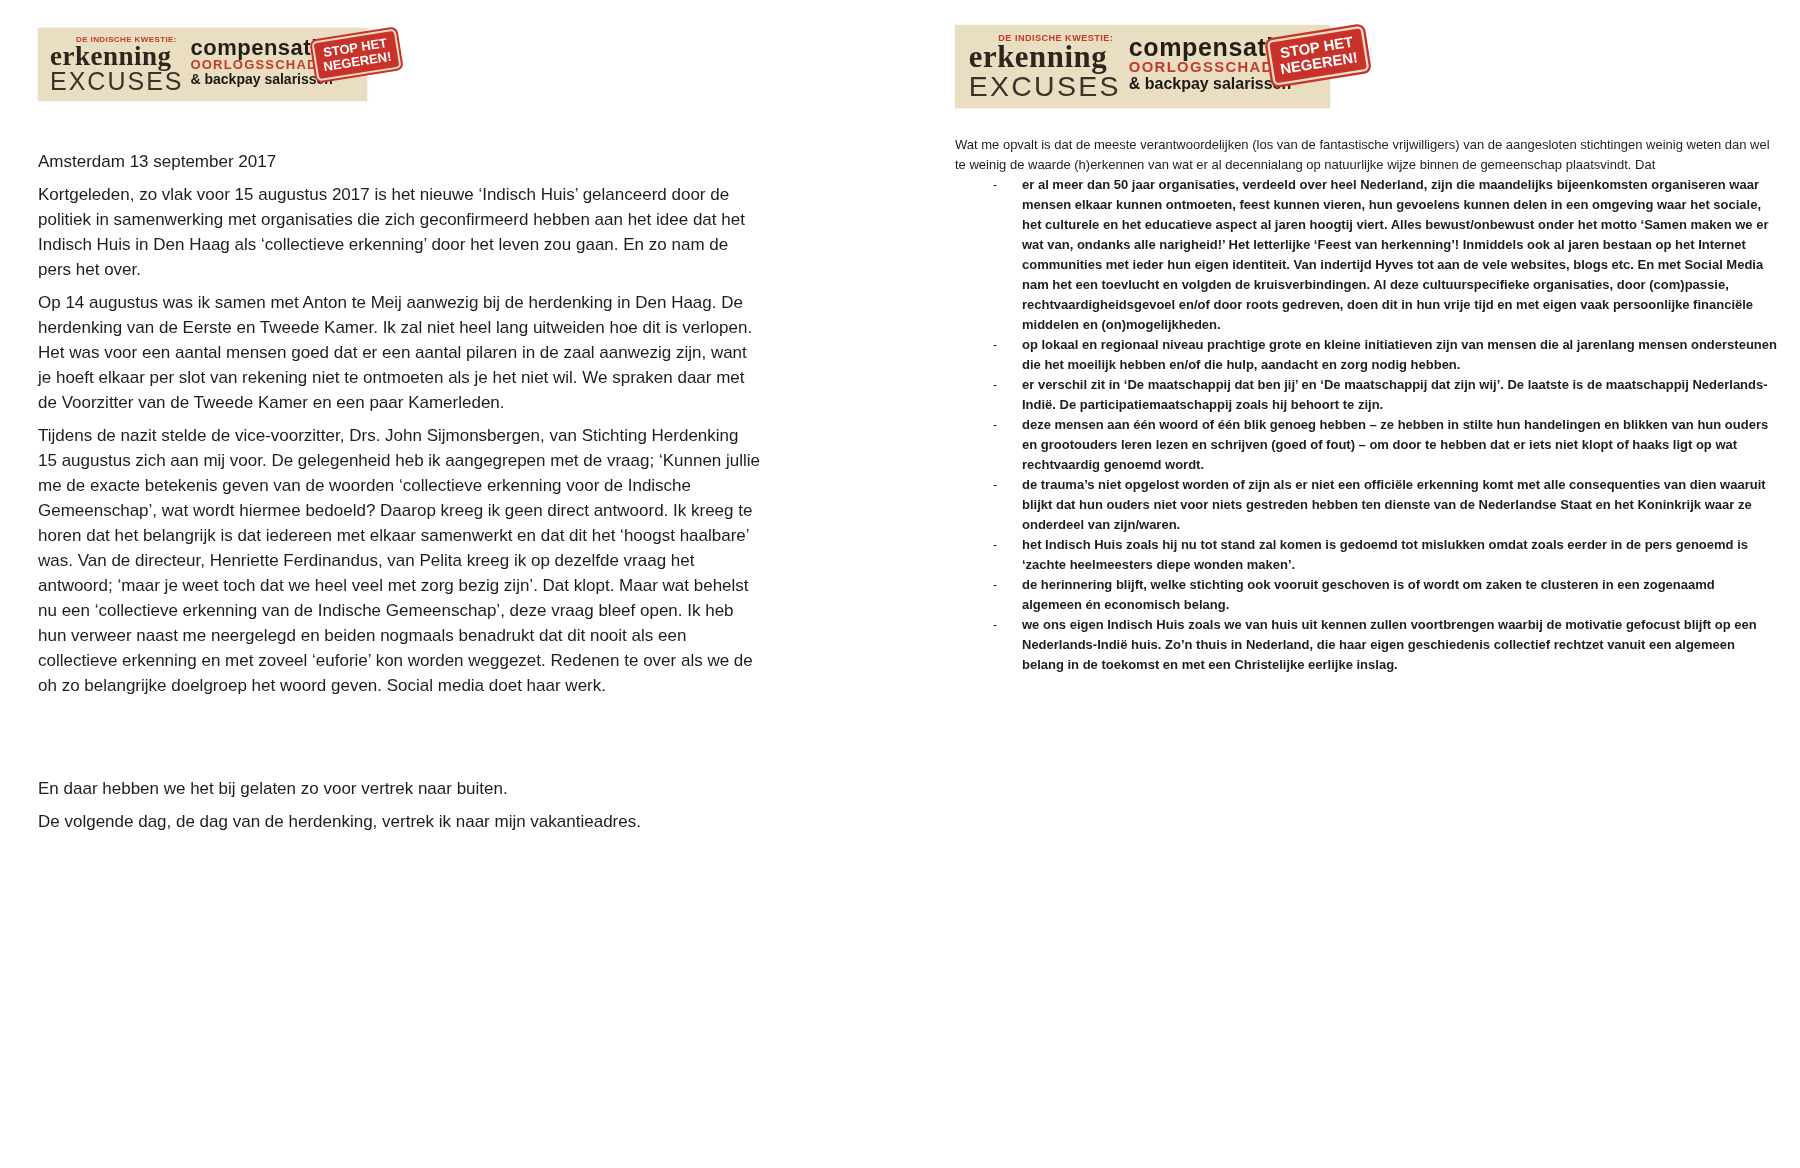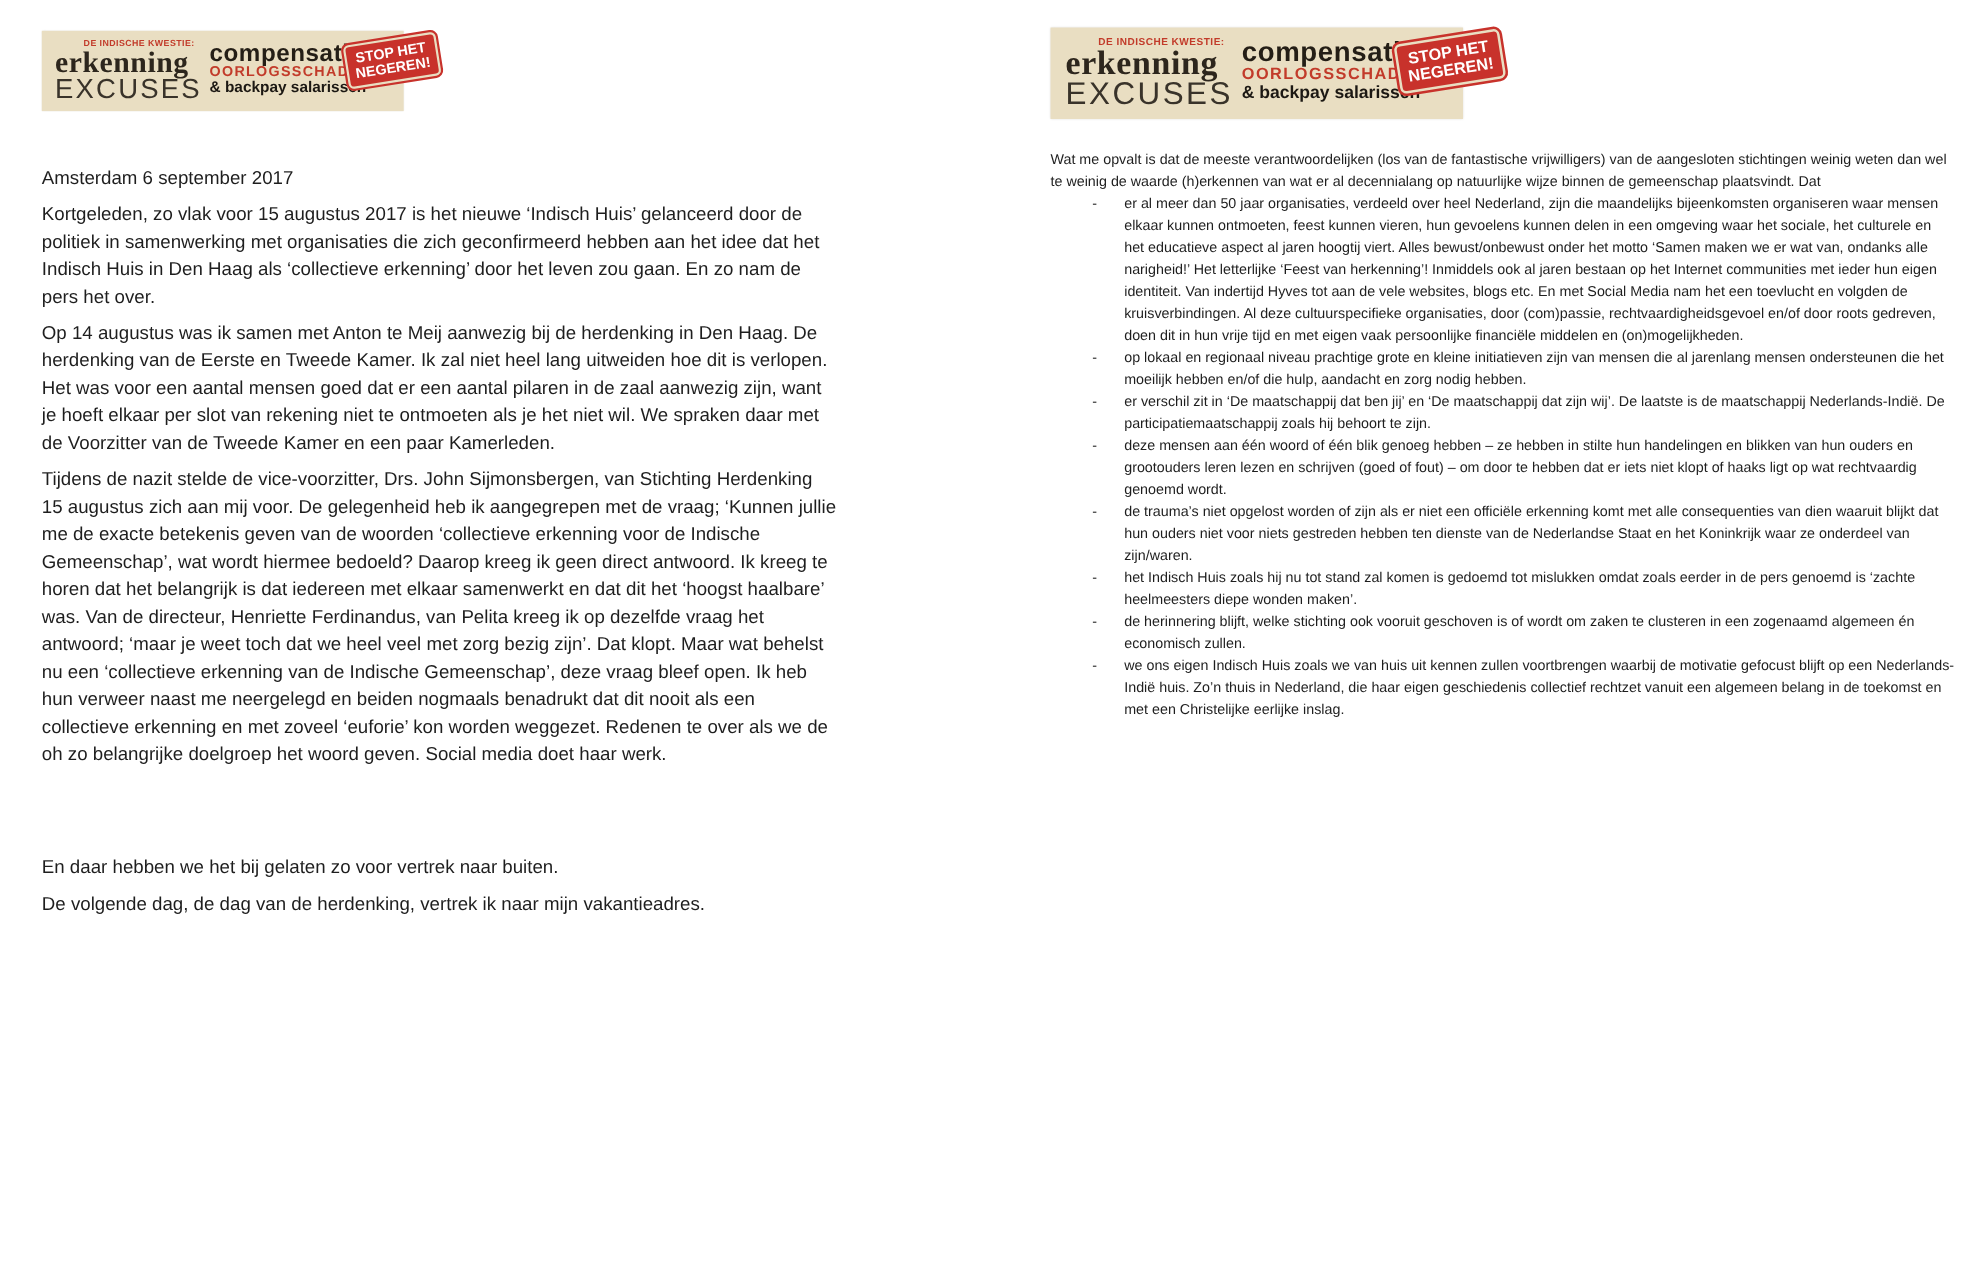--- a/index.html
+++ b/index.html
@@ -57,21 +57,21 @@
   
   .dateline{margin-top:55px;}
   .salutation{margin-top:66px;}
   .gap-1{margin-top:8px;}
   .gap-big{margin-top:78px;}
 
   
   .intro{margin-top:44px;}
   .bullet-row{display:flex;}
   .bullet-dash{flex:0 0 29px;margin-left:38px;}
-  .bullet-text{flex:1;}
+  .bullet-text{flex:1;font-weight:bold;}
 </style>
 </head>
 <body>
 
 <div class="page-left">
 
   <div class="logo-wrap">
     <div class="logo-banner">
       <div class="logo-left">
         <span class="logo-kicker">DE INDISCHE KWESTIE:</span>
@@ -83,21 +83,21 @@
         <span class="logo-oorlogsschade">OORLOGSSCHADE</span>
         <span class="logo-backpay">&amp; backpay salarissen</span>
       </div>
       <div class="logo-stamp">
         <div>STOP HET</div>
         <div>NEGEREN!</div>
       </div>
     </div>
   </div>
 
-  <p class="body-text dateline">Amsterdam 6 september 2017</p>
+  <p class="body-text dateline">Amsterdam 13 september 2017</p>
   <p class="body-text gap-1">Kortgeleden, zo vlak voor 15 augustus 2017 is het nieuwe ‘Indisch Huis’ gelanceerd door de politiek in samenwerking met organisaties die zich geconfirmeerd hebben aan het idee dat het Indisch Huis in Den Haag als ‘collectieve erkenning’ door het leven zou gaan. En zo nam de pers het over.</p>
   <p class="body-text gap-1">Op 14 augustus was ik samen met Anton te Meij aanwezig bij de herdenking in Den Haag. De herdenking van de Eerste en Tweede Kamer. Ik zal niet heel lang uitweiden hoe dit is verlopen. Het was voor een aantal mensen goed dat er een aantal pilaren in de zaal aanwezig zijn, want je hoeft elkaar per slot van rekening niet te ontmoeten als je het niet wil. We spraken daar met de Voorzitter van de Tweede Kamer en een paar Kamerleden.</p>
   <p class="body-text gap-1">Tijdens de nazit stelde de vice-voorzitter, Drs. John Sijmonsbergen, van Stichting Herdenking 15 augustus zich aan mij voor. De gelegenheid heb ik aangegrepen met de vraag; ‘Kunnen jullie me de exacte betekenis geven van de woorden ‘collectieve erkenning voor de Indische Gemeenschap’, wat wordt hiermee bedoeld? Daarop kreeg ik geen direct antwoord. Ik kreeg te horen dat het belangrijk is dat iedereen met elkaar samenwerkt en dat dit het ‘hoogst haalbare’ was. Van de directeur, Henriette Ferdinandus, van Pelita kreeg ik op dezelfde vraag het antwoord; ‘maar je weet toch dat we heel veel met zorg bezig zijn’. Dat klopt. Maar wat behelst nu een ‘collectieve erkenning van de Indische Gemeenschap’, deze vraag bleef open. Ik heb hun verweer naast me neergelegd en beiden nogmaals benadrukt dat dit nooit als een collectieve erkenning en met zoveel ‘euforie’ kon worden weggezet. Redenen te over als we de oh zo belangrijke doelgroep het woord geven. Social media doet haar werk.</p>
   <p class="body-text gap-big">En daar hebben we het bij gelaten zo voor vertrek naar buiten.</p>
   <p class="body-text gap-1">De volgende dag, de dag van de herdenking, vertrek ik naar mijn vakantieadres.</p>
 </div>
 
 <div class="page-right">
 
   <div class="logo-wrap">
@@ -140,19 +140,19 @@
   <div class="body-text bullet-row">
     <span class="bullet-dash">-</span>
     <span class="bullet-text">de trauma’s niet opgelost worden of zijn als er niet een officiële erkenning komt met alle consequenties van dien waaruit blijkt dat hun ouders niet voor niets gestreden hebben ten dienste van de Nederlandse Staat en het Koninkrijk waar ze onderdeel van zijn/waren.</span>
   </div>
   <div class="body-text bullet-row">
     <span class="bullet-dash">-</span>
     <span class="bullet-text">het Indisch Huis zoals hij nu tot stand zal komen is gedoemd tot mislukken omdat zoals eerder in de pers genoemd is ‘zachte heelmeesters diepe wonden maken’.</span>
   </div>
   <div class="body-text bullet-row">
     <span class="bullet-dash">-</span>
-    <span class="bullet-text">de herinnering blijft, welke stichting ook vooruit geschoven is of wordt om zaken te clusteren in een zogenaamd algemeen én economisch zullen.</span>
+    <span class="bullet-text">de herinnering blijft, welke stichting ook vooruit geschoven is of wordt om zaken te clusteren in een zogenaamd algemeen én economisch belang.</span>
   </div>
   <div class="body-text bullet-row">
     <span class="bullet-dash">-</span>
     <span class="bullet-text">we ons eigen Indisch Huis zoals we van huis uit kennen zullen voortbrengen waarbij de motivatie gefocust blijft op een Nederlands-Indië huis. Zo’n thuis in Nederland, die haar eigen geschiedenis collectief rechtzet vanuit een algemeen belang in de toekomst en met een Christelijke eerlijke inslag.</span>
   </div>
 </div>
 
 </body></html>

